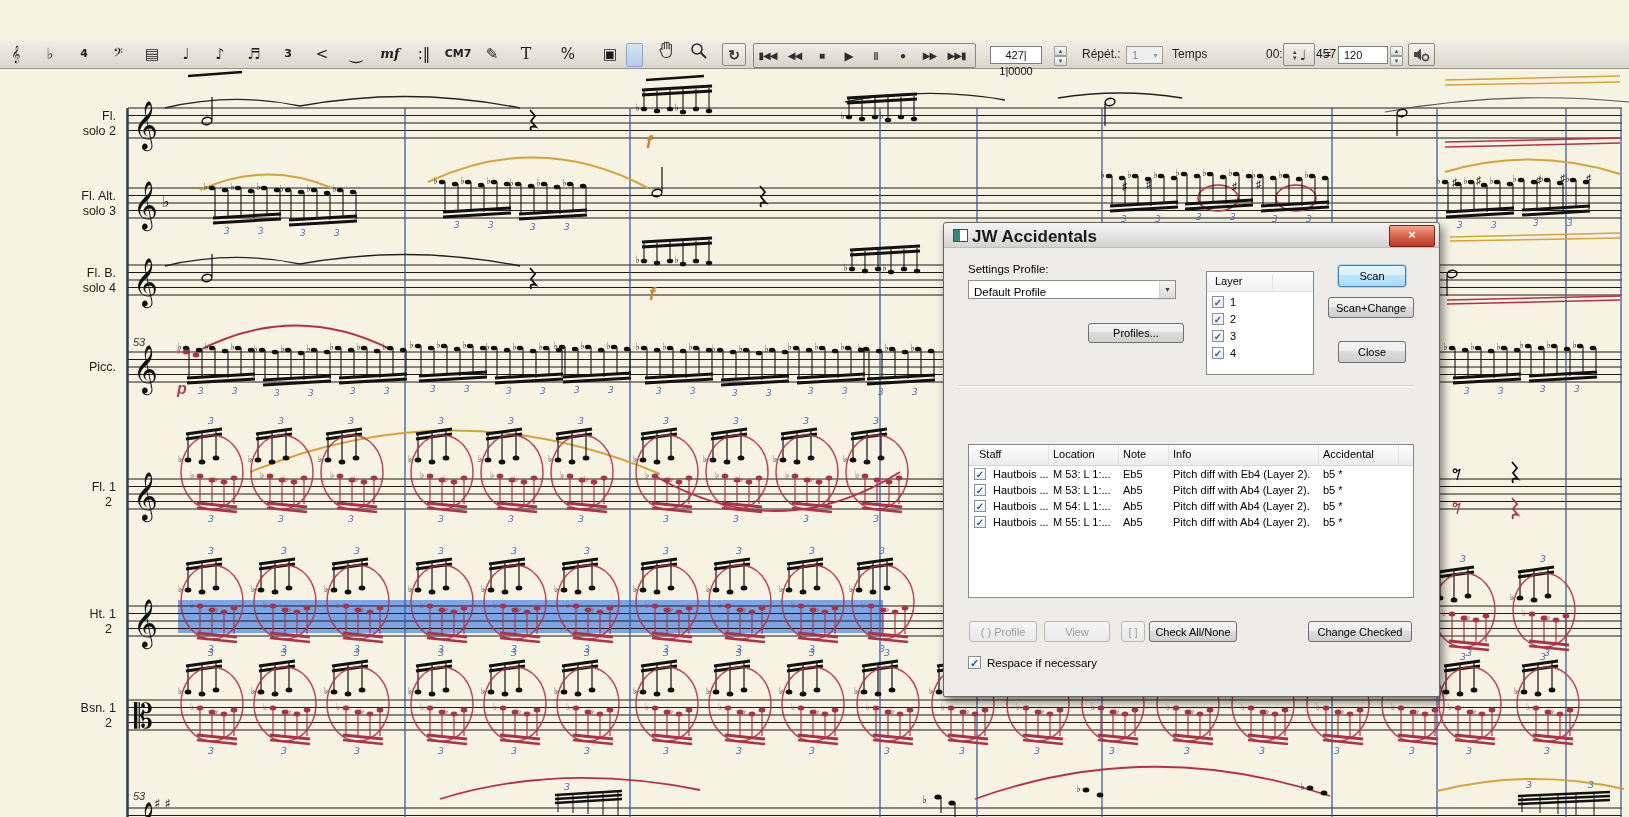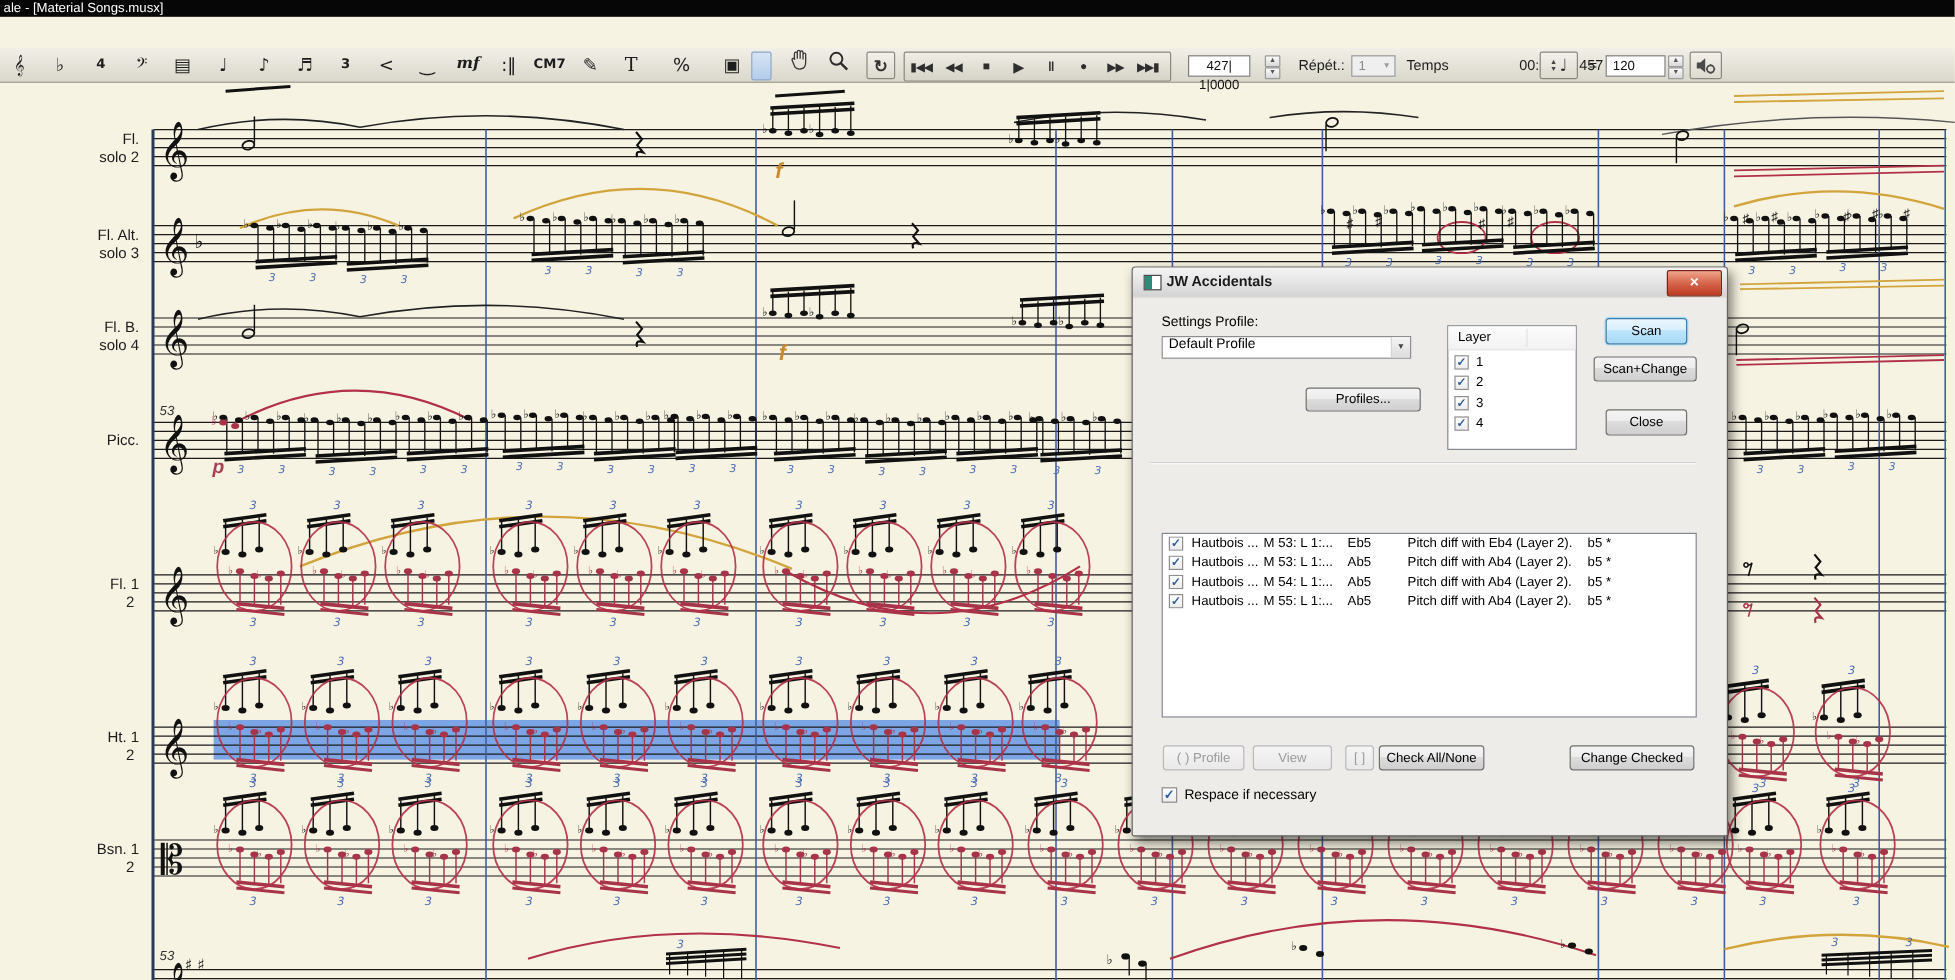--- a/index.html
+++ b/index.html
@@ -18,25 +18,25 @@
   .pbtn{width:27px;text-align:center;font-size:10px;color:#2e2e2e;letter-spacing:-1px}
   .tfield{position:absolute;top:6px;height:18px;background:#fff;border:1px solid #7d7d7d;box-sizing:border-box;font-size:11px;line-height:16px;text-align:center;color:#111}
   .tlabel{position:absolute;top:0;line-height:29px;font-size:12px;color:#1c1c1c}
   .spin{position:absolute;top:6px;width:13px;height:18px;display:flex;flex-direction:column}
   .spin i{flex:1;font-style:normal;font-size:6px;line-height:8px;text-align:center;color:#555;border:1px solid #9a9a9a;background:linear-gradient(#fcfcfc,#d8d8d8);border-radius:1px}
   .combo-dis{position:absolute;top:6px;height:18px;border:1px solid #9a9a9a;background:#EFEFEF;box-sizing:border-box;font-size:11px;color:#8a8a8a;display:flex;align-items:center;padding-left:5px}
   .combo-dis b{margin-left:auto;margin-right:3px;font-size:7px;color:#9a9a9a;font-weight:normal}
   
   .dialog{position:absolute;left:943px;top:222px;width:497px;height:475px;background:#EDECE8;border:1px solid #666;border-radius:3px 3px 2px 2px;box-shadow:3px 5px 10px rgba(0,0,0,.5);z-index:20;box-sizing:border-box}
   .dtitle{height:24px;background:linear-gradient(#F4F4F4,#E7E7E7 45%,#D3D3D3);border-bottom:1px solid #bdbdbd;border-radius:3px 3px 0 0;position:relative}
-  .dtitle .txt{position:absolute;left:28px;top:4px;font-size:12px;font-weight:600;color:#1a1a1a}
+  .dtitle .txt{position:absolute;left:28px;top:4px;font-size:17px;font-weight:600;color:#1a1a1a}
   .dicon{position:absolute;left:9px;top:6px;width:13px;height:11px;border:1px solid #4d4d4d;background:linear-gradient(90deg,#2E8B7A 0 6px,#fff 6px)}
   .xbtn{position:absolute;left:445px;top:2px;width:44px;height:20px;background:linear-gradient(#F0A58E,#D96A50 45%,#BC3A23);border:1px solid #7d2113;border-radius:2px;color:#fff;font-weight:bold;font-size:13px;text-align:center;line-height:18px}
   .dlabel{position:absolute;font-size:11.5px;color:#000}
-  .combo{position:absolute;height:19px;background:#fff;border:1px solid #8E8E8E;box-sizing:border-box;font-size:11.5px;display:flex;align-items:flex-start;padding-left:5px;color:#000}
+  .combo{position:absolute;height:19px;background:#fff;border:1px solid #8E8E8E;box-sizing:border-box;font-size:11.5px;display:flex;align-items:flex-end;padding-left:5px;color:#000}
   .combo b{margin-left:auto;width:15px;text-align:center;font-size:7px;color:#444;font-weight:normal;border-left:1px solid #d5d5d5;align-self:stretch;line-height:17px;background:linear-gradient(#f4f4f4,#dcdcdc)}
   .btn{position:absolute;border:1px solid #707070;border-radius:3px;background:linear-gradient(#F4F4F4,#EDEDED 45%,#DDDDDD 46%,#CFCFCF);font-size:11px;color:#000;display:flex;align-items:center;justify-content:center;box-sizing:border-box}
   .btn.default{border-color:#3C7FB1;background:linear-gradient(#EAF6FD,#D9F0FC 45%,#BEE6FD 46%,#A7D9F5);box-shadow:0 0 0 1px #AAD9F0}
   .btn.disabled{color:#9b9b9b;border-color:#b9b9b9;background:linear-gradient(#F5F5F5,#E9E9E9)}
   .cb{display:inline-block;width:13px;height:13px;border:1px solid #8E8E8E;background:linear-gradient(#fefefe,#ececec);font-size:11px;line-height:12px;text-align:center;color:#2F5F9E;font-weight:bold;box-sizing:border-box}
   .cb.sm{width:12px;height:12px;font-size:10px;line-height:11px}
   .layerbox{position:absolute;left:262px;top:48px;width:108px;height:104px;background:#fff;border:1px solid #828790;box-sizing:border-box}
   .layerbox .hdr{height:19px;border-bottom:1px solid #E2E2E2;font-size:11px;line-height:18px;padding-left:8px;background:linear-gradient(#fdfdfd,#f1f1f1);position:relative}
   .layerbox .hdr i{position:absolute;right:40px;top:2px;bottom:2px;border-left:1px solid #E2E2E2}
   .lrow{display:flex;align-items:center;gap:6px;padding:2px 0 0 5px;font-size:11px;height:15px}
@@ -422,23 +422,20 @@
       <g stroke="#111" stroke-width="1">
           <line x1="1522" y1="796" x2="1522" y2="812"></line>
           <line x1="1540" y1="795" x2="1540" y2="813"></line>
           <line x1="1558" y1="794" x2="1558" y2="814"></line>
           <line x1="1576" y1="793" x2="1576" y2="815"></line>
           <line x1="1594" y1="792" x2="1594" y2="816"></line>
         </g>
     </g>
   </svg>
 
-  <div class="titlebar">
-    <span>ale - [Material Songs.musx]</span>
-  </div>
 
 
   <div class="toolbar">
     <span class="tool" style="left:0px">𝄞</span>
     <span class="tool" style="left:34px">♭</span>
     <span class="tool small" style="left:68px">4</span>
     <span class="tool" style="left:102px">𝄢</span>
     <span class="tool" style="left:136px">▤</span>
     <span class="tool" style="left:170px">♩</span>
     <span class="tool" style="left:204px">♪</span>
@@ -553,20 +550,27 @@
         </div>
     </div>
 
     <span class="btn default" style="left:394px;top:42px;width:68px;height:22px">Scan</span>
     <span class="btn" style="left:384px;top:74px;width:86px;height:21px">Scan+Change</span>
     <span class="btn" style="left:394px;top:118px;width:68px;height:22px">Close</span>
 
     <div class="sep"></div>
 
     <div class="tablebox">
+      <div class="thead">
+        <div class="c1" style="padding-left:10px">Staff</div>
+        <div class="c2">Location</div>
+        <div class="c3">Note</div>
+        <div class="c4">Info</div>
+        <div class="c5">Accidental</div>
+      </div>
       <div class="trow">
         <div class="cbc"><span class="cb sm">✓</span></div>
         <div class="stf">Hautbois ...</div>
           <div class="c2">M 53: L 1:...</div>
         <div class="c3">Eb5</div>
           <div class="c4">Pitch diff with Eb4 (Layer 2).</div>
         <div class="c5">b5 *</div>
       </div>
       <div class="trow">
         <div class="cbc"><span class="cb sm">✓</span></div>

